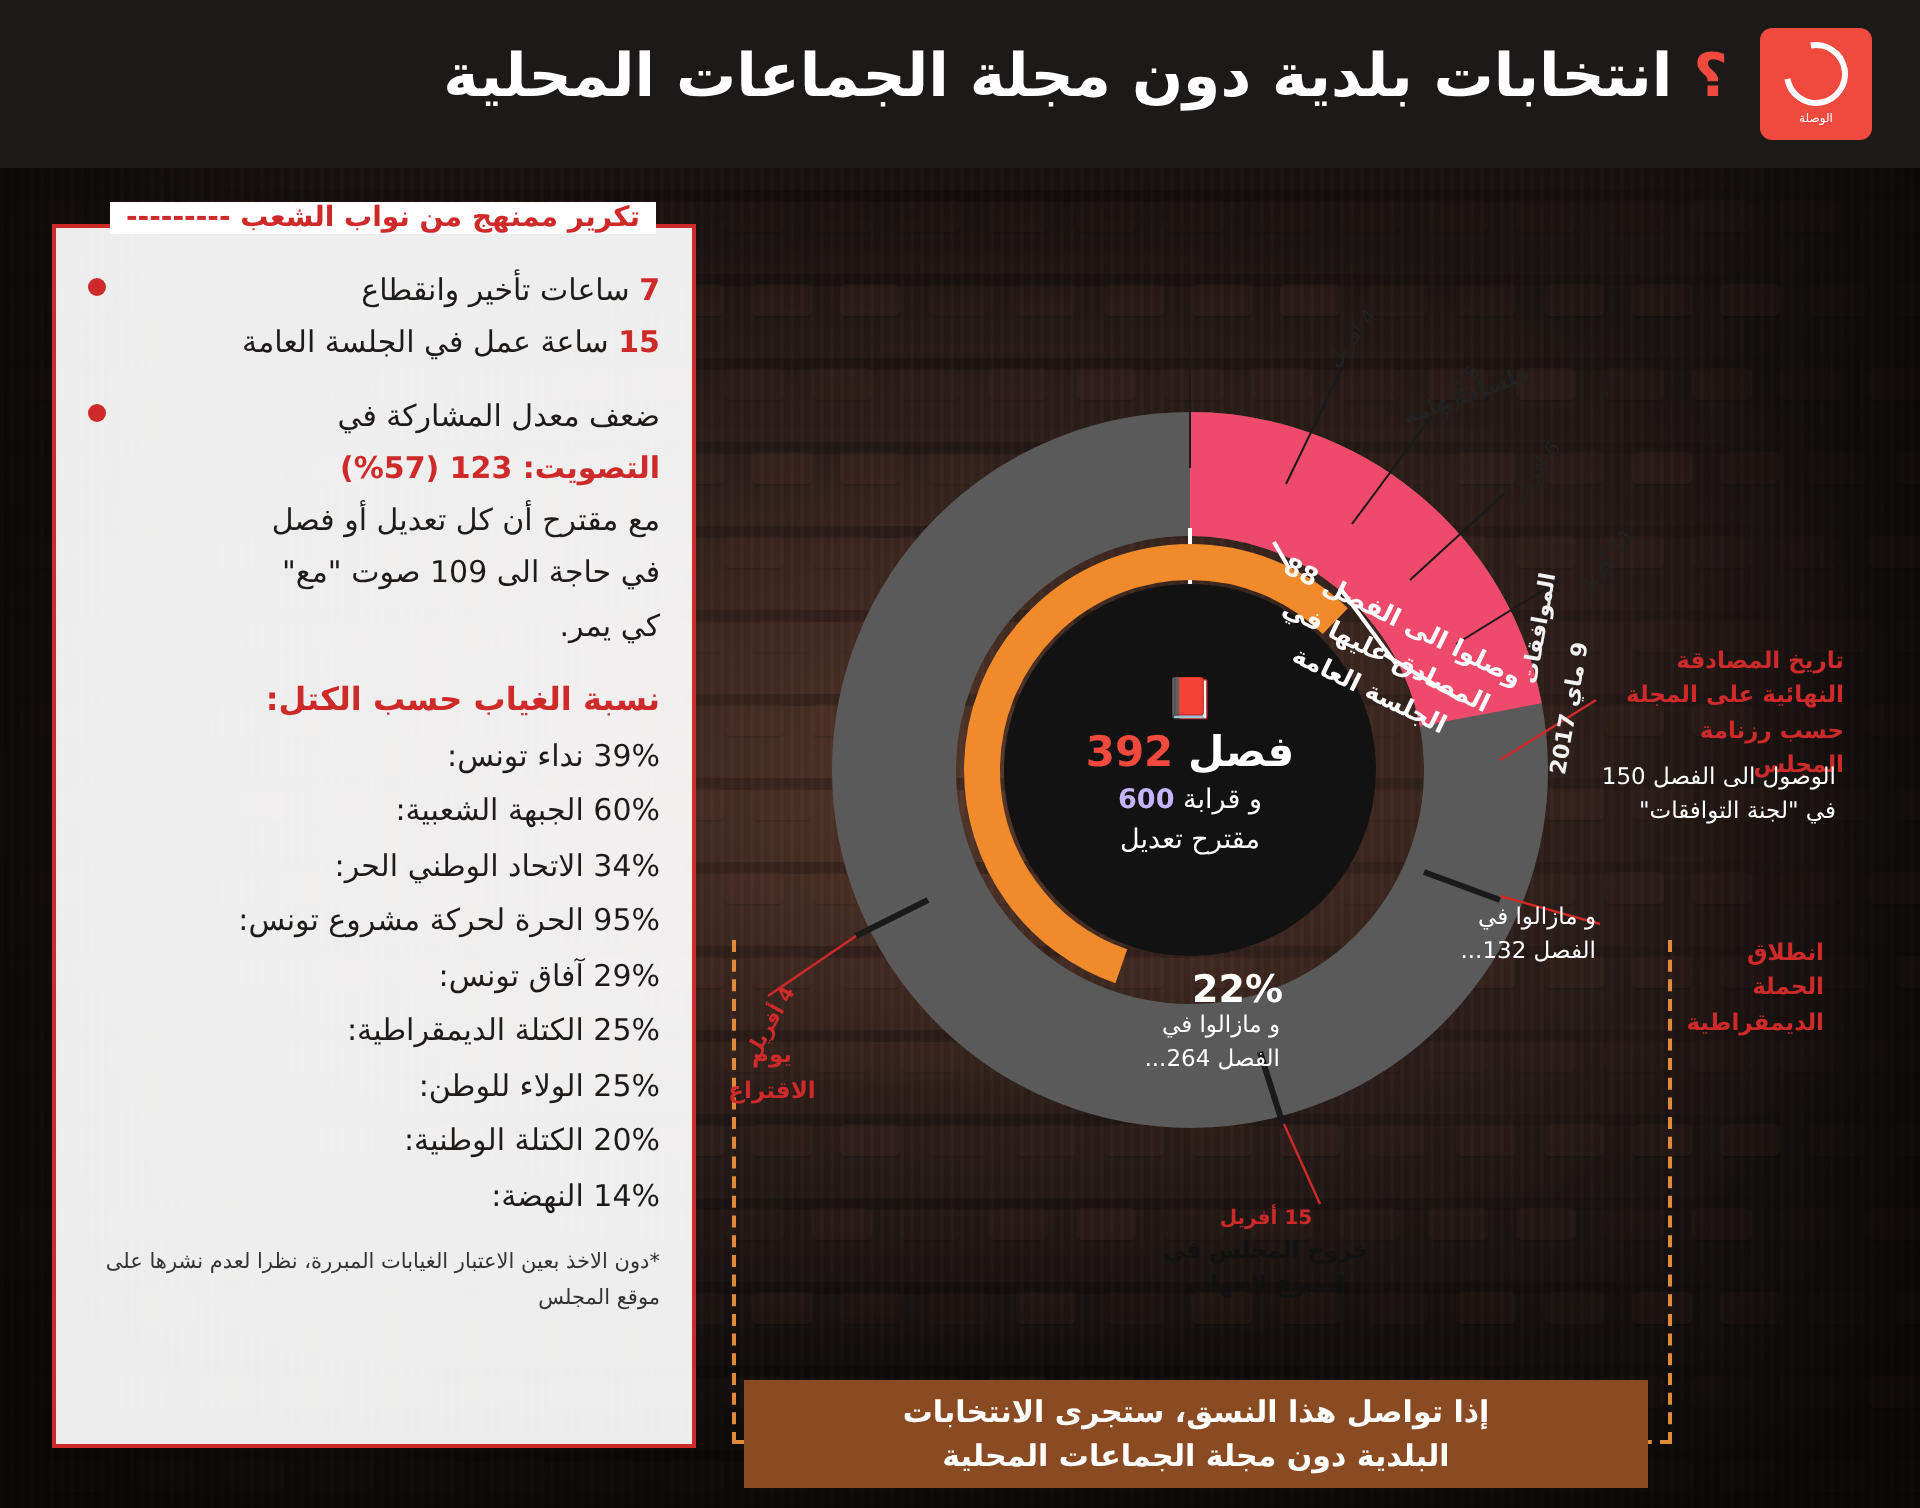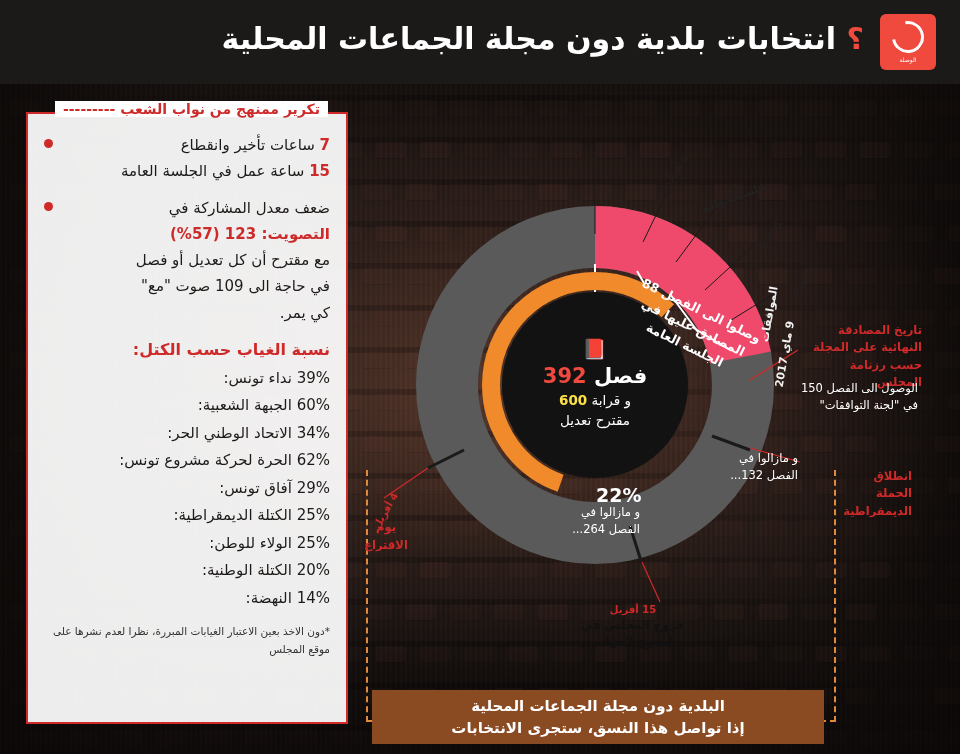--- a/index.html
+++ b/index.html
@@ -77,21 +77,21 @@
   .chartwrap{position:absolute;left:360px;top:150px;width:470px;height:470px;}
   .hub{
     position:absolute;left:142px;top:142px;width:186px;height:186px;border-radius:50%;
     background:#121212;color:#fff;text-align:center;
     display:flex;flex-direction:column;align-items:center;justify-content:center;gap:3px;
   }
   .hub .book{font-size:20px;color:#f04a3f;line-height:1;margin-bottom:2px;}
   .hub .big{font-size:21px;font-weight:bold;}
   .hub .big .num{color:#f04a3f;}
   .hub .sub{font-size:13.5px;line-height:1.45;}
-  .hub .sub .num2{color:#fde047;font-weight:bold;}
+  .hub .sub .num2{color:#c4b5fd;font-weight:bold;}
 
   .pct22{
     position:absolute;left:236px;top:334px;color:#ffffff;font-size:19px;font-weight:bold;
     transform:rotate(0deg);
   }
   .seg-label{
     position:absolute;color:#fff;font-size:12.5px;font-weight:bold;line-height:1.5;text-align:center;
   }
 
   
@@ -529,21 +529,21 @@
         <span>كي يمر.</span>
       </div>
     </div>
 
     <div class="sec-title">نسبة الغياب حسب الكتل:</div>
 
     <div id="stats-list">
         <div class="stat"><span>39%</span> <span>نداء تونس: </span></div>
         <div class="stat"><span>60%</span> <span>الجبهة الشعبية: </span></div>
         <div class="stat"><span>34%</span> <span>الاتحاد الوطني الحر: </span></div>
-        <div class="stat"><span>62%</span> <span>الحرة لحركة مشروع تونس: </span></div>
+        <div class="stat"><span>95%</span> <span>الحرة لحركة مشروع تونس: </span></div>
         <div class="stat"><span>29%</span> <span>آفاق تونس: </span></div>
         <div class="stat"><span>25%</span> <span>الكتلة الديمقراطية: </span></div>
         <div class="stat"><span>25%</span> <span>الولاء للوطن: </span></div>
         <div class="stat"><span>20%</span> <span>الكتلة الوطنية: </span></div>
         <div class="stat"><span>14%</span> <span>النهضة: </span></div>
       </div>
 
     <div class="foot">*دون الاخذ بعين الاعتبار الغيابات المبررة، نظرا لعدم نشرها على موقع المجلس</div>
   </div>
 
@@ -655,18 +655,18 @@
     <div class="ann" style="left:178px;top:452px;width:190px;text-align:center;">
       <div class="red" style="font-size:10px;">15 أفريل</div>
       <div style="color:#111;font-weight:bold;">خروج المجلس في</div>
       <div style="color:#111;font-weight:bold;">اسبوع الجهات</div>
     </div>
 
   </div>
 
   <div class="banner">
     <div>
+      <div>إذا تواصل هذا النسق، ستجرى الانتخابات</div>
       <div>البلدية دون مجلة الجماعات المحلية</div>
-      <div>إذا تواصل هذا النسق، ستجرى الانتخابات</div>
     </div>
   </div>
 
 </div>
 
 </body></html>

